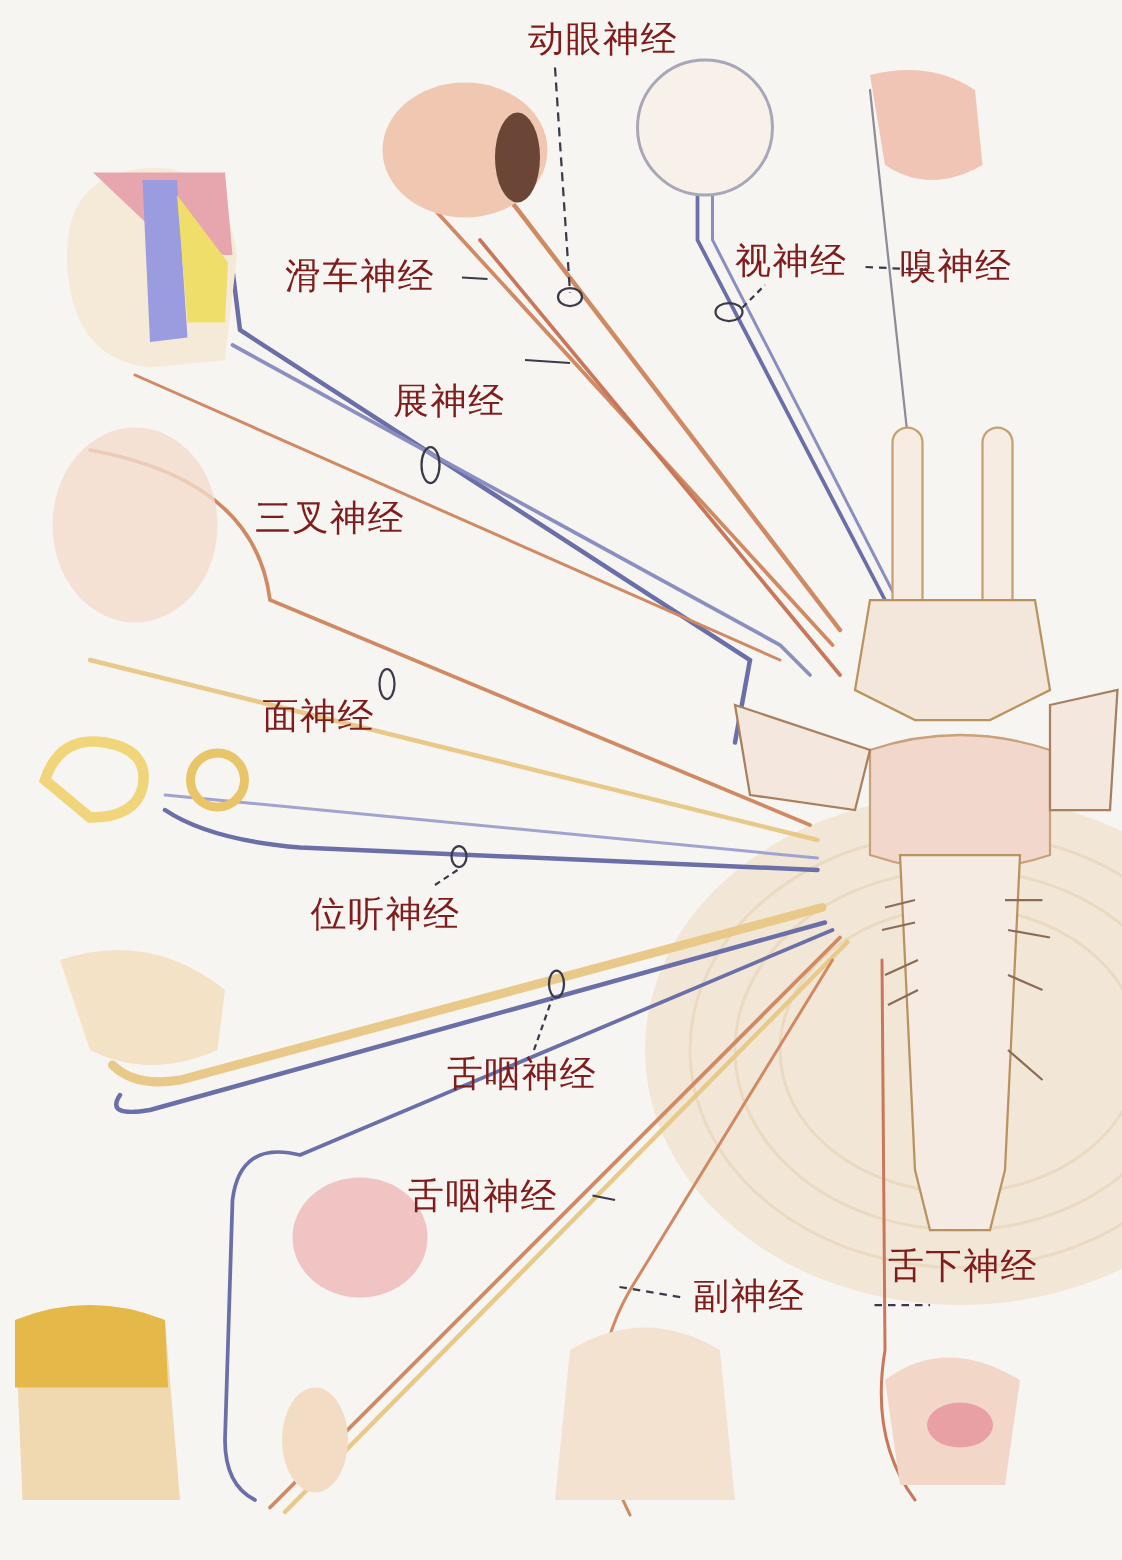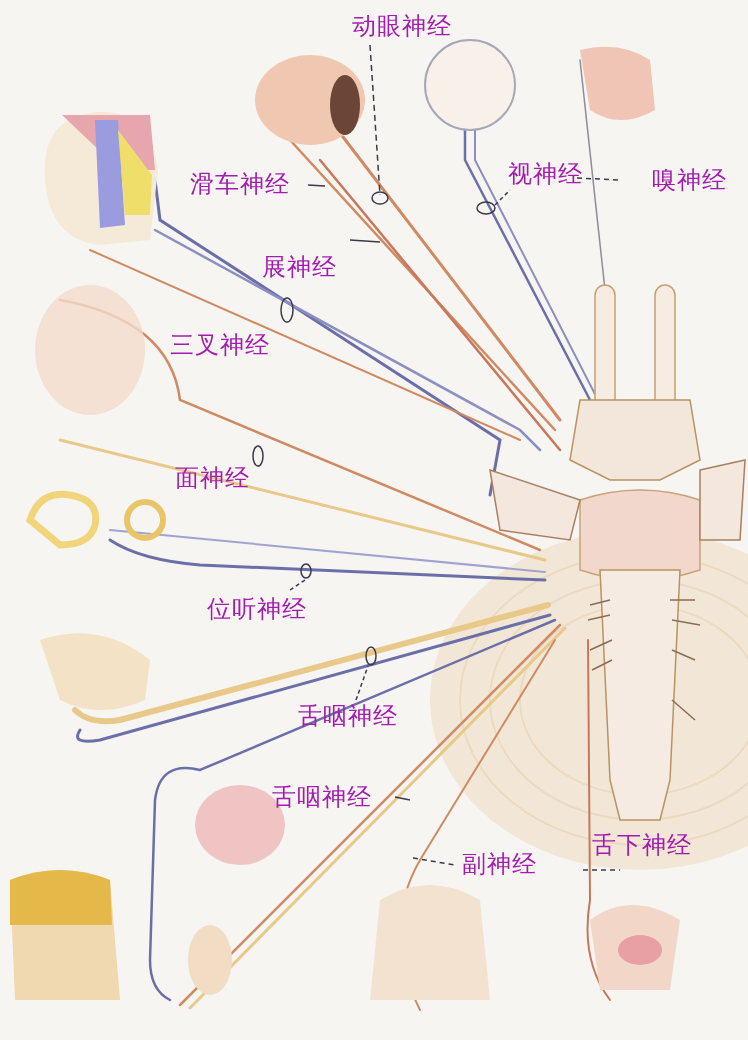--- a/index.html
+++ b/index.html
@@ -1,18 +1,18 @@
 <!DOCTYPE html>
 <html><head>
 <meta charset="utf-8">
 <style>
   html, body { margin:0; padding:0; }
   body { width:748px; height:1040px; background:#f7f5f2; position:relative; overflow:hidden; font-family:"DejaVu Sans","Liberation Sans",sans-serif; }
   #art { position:absolute; left:0; top:0; width:748px; height:1040px; }
-  .label { position:absolute; color:#a21caf; font-size:24px; line-height:1; white-space:nowrap; letter-spacing:1px; }
+  .label { position:absolute; color:#7f1d1d; font-size:24px; line-height:1; white-space:nowrap; letter-spacing:1px; }
 </style>
 </head>
 <body>
 
 <svg id="art" viewBox="0 0 748 1040" xmlns="http://www.w3.org/2000/svg">
 
   <g opacity="0.55">
     <ellipse cx="640" cy="700" rx="210" ry="170" fill="#efdcc0"></ellipse>
     <ellipse cx="640" cy="700" rx="180" ry="145" fill="none" stroke="#e1c49c" stroke-width="2"></ellipse>
     <ellipse cx="640" cy="700" rx="150" ry="120" fill="none" stroke="#e1c49c" stroke-width="2"></ellipse>
@@ -134,21 +134,21 @@
     <path d="M356 700 L368 666" stroke-dasharray="4 3"></path>
     <path d="M395 797 L410 800"></path>
     <path d="M413 858 L455 865" stroke-dasharray="5 4"></path>
     <path d="M583 870 L620 870" stroke-dasharray="5 4"></path>
   </g>
 </svg>
 
 <div class="label" style="left:352px;top:14px;">动眼神经</div>
 <div class="label" style="left:190px;top:172px;">滑车神经</div>
 <div class="label" style="left:262px;top:227px;margin-top:28px;">展神经</div>
-<div class="label" style="left:490px;top:162px;margin-left:18px;">视神经</div>
-<div class="label" style="left:652px;top:168px;">嗅神经</div>
+<div class="label" style="left:490px;top:162px;">视神经</div>
+<div class="label" style="left:600px;top:168px;font-family:Liberation Mono, monospace;">嗅神经</div>
 <div class="label" style="left:170px;top:333px;">三叉神经</div>
 <div class="label" style="left:175px;top:466px;font-family:Liberation Serif, serif;">面神经</div>
 <div class="label" style="left:207px;top:597px;">位听神经</div>
 <div class="label" style="left:298px;top:704px;">舌咽神经</div>
 <div class="label" style="left:272px;top:785px;">舌咽神经</div>
 <div class="label" style="left:462px;top:852px;">副神经</div>
 <div class="label" style="left:592px;top:835px;font-family:Liberation Mono, monospace;">舌下神经</div>
 
 </body></html>

